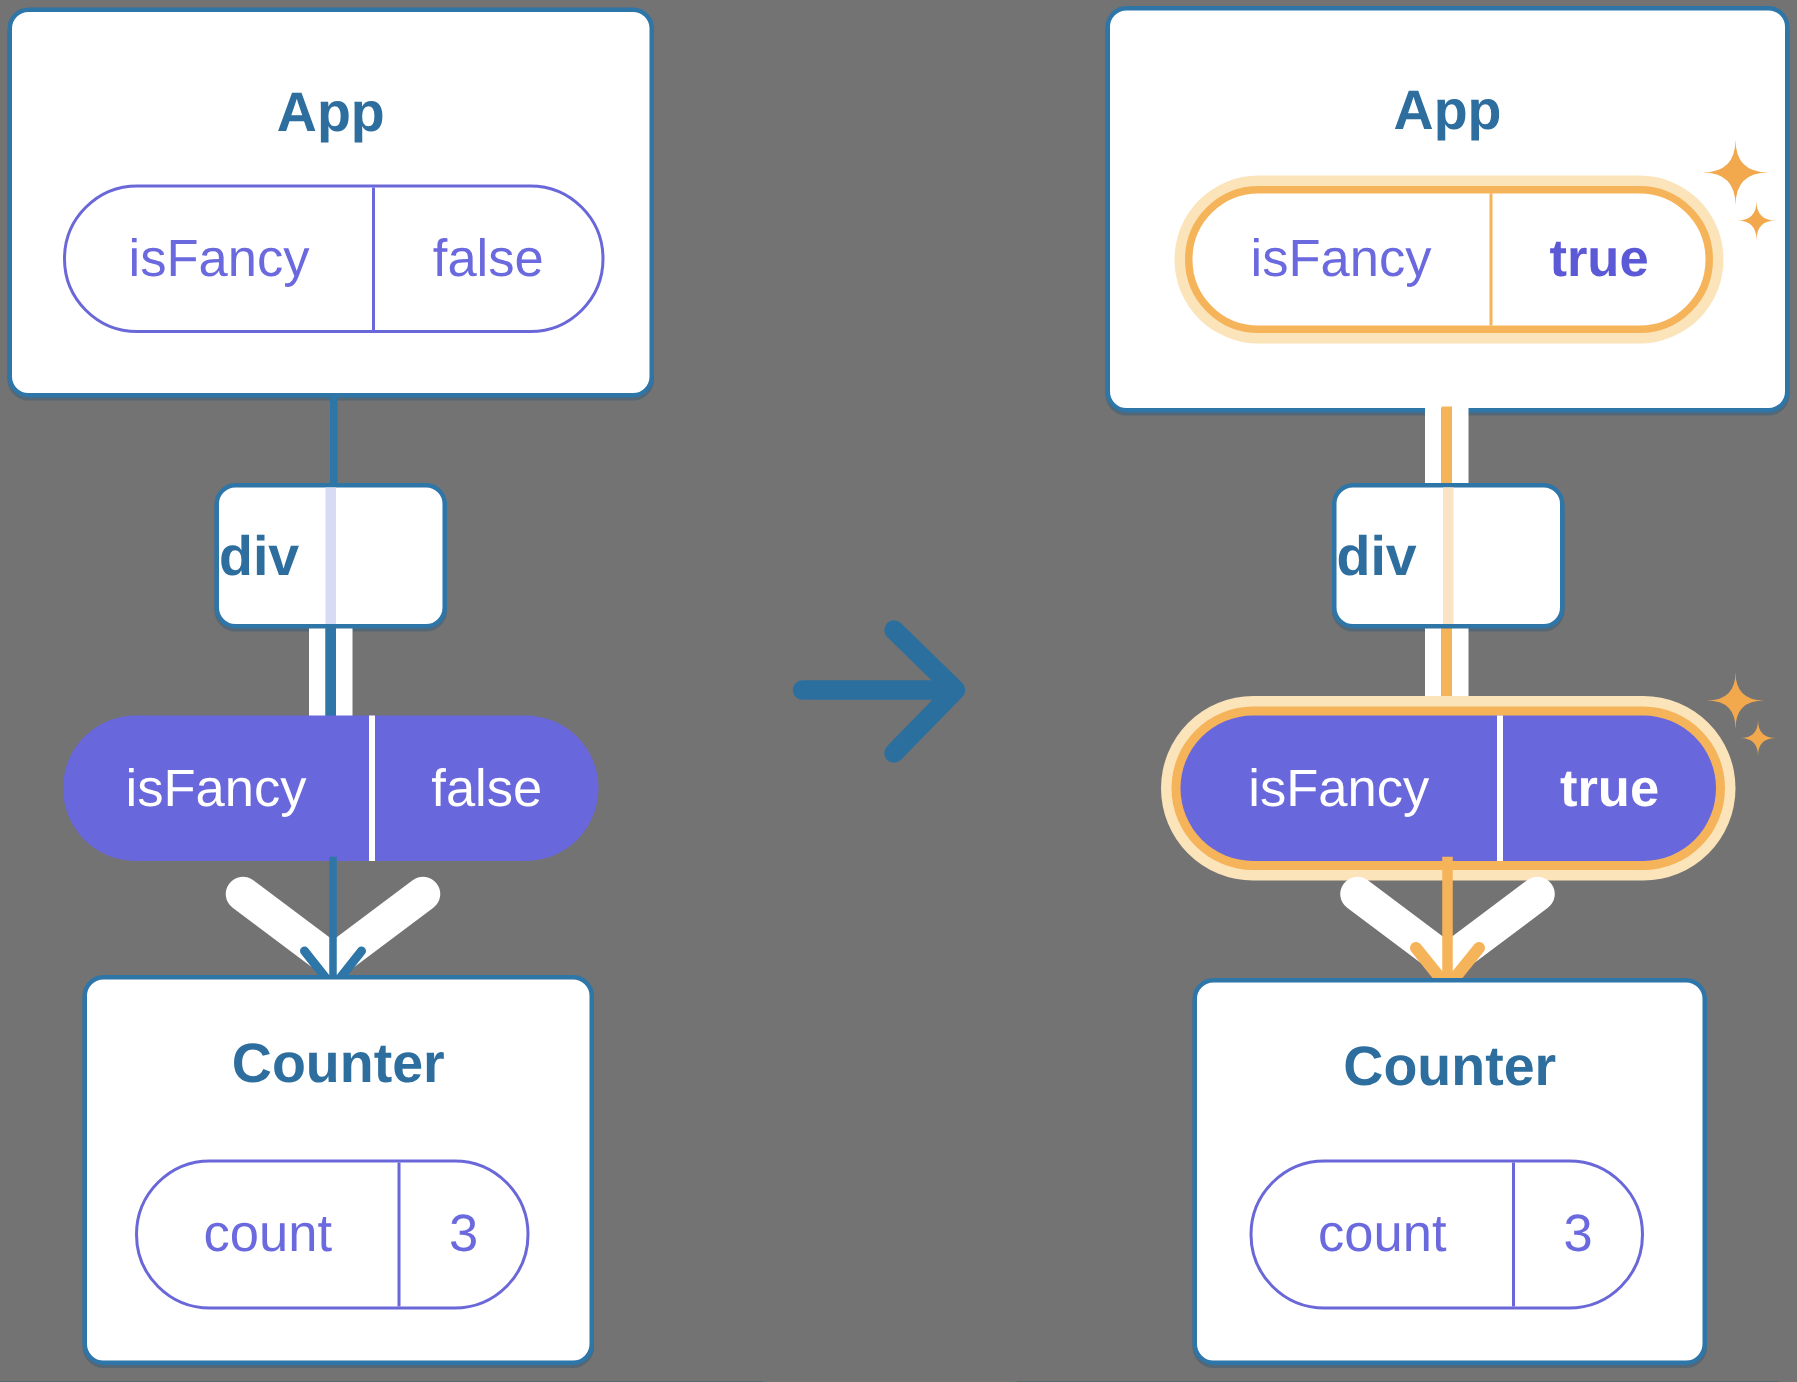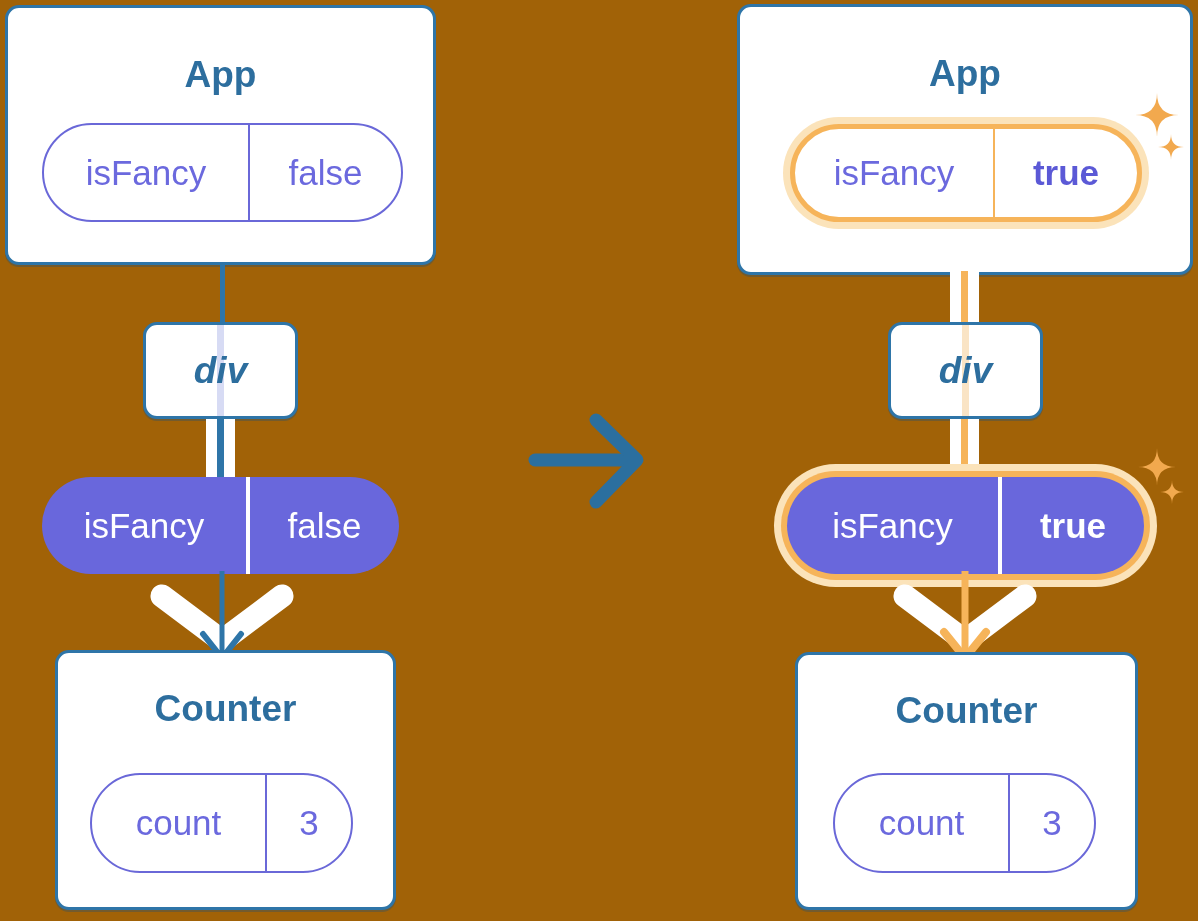--- a/index.html
+++ b/index.html
@@ -1,18 +1,18 @@
 <!DOCTYPE html>
 <html><head>
 <meta charset="utf-8">
 <style>
   html,body{margin:0;padding:0;background:#4D6673;}
   .stage{
     position:relative;width:1198px;height:921px;overflow:hidden;
-    background:#a16207;
+    background:#737373;
     font-family:"Liberation Sans",sans-serif;
     -webkit-font-smoothing:antialiased;
   }
   
   .card{
     position:absolute;background:#FFFFFF;
     border:3px solid #2E75A8;border-radius:14px;
     box-sizing:border-box;
     box-shadow:0 2px 0 rgba(30,80,120,.35);
   }
@@ -73,21 +73,21 @@
   .pipe{position:absolute;display:flex;}
   .pipe .w{width:11px;background:#FFFFFF;}
   .pipe .c{width:7px;}
   .pipe-blue .c{background:#2E75A8;}
   .pipe-orange .c{background:#F6B45A;}
   .pipe-dp-before{left:206px;top:419px;height:60px;}
   .pipe-ad-after{left:950px;top:271px;height:52px;}
   .pipe-dp-after{left:950px;top:419px;height:60px;}
   .edge-in-app{position:absolute;left:960px;top:220px;width:10px;height:53px;background:#F6B45A;}
 
-  .div-node{display:flex;align-items:center;justify-content:center;font-style:italic;}
+  .div-node{display:flex;align-items:center;justify-content:flex-start;}
   .div-before{left:143px;top:322px;width:155px;height:97px;}
   .div-after{left:888px;top:322px;width:155px;height:97px;}
   .thru-line{position:absolute;top:0;bottom:0;left:calc(50% - 3.5px);width:7px;}
   .thru-lavender{background:#D7DBF4;}
   .thru-orange{background:#FAE4C5;}
   .div-node .node-label{position:relative;font-size:37px;font-weight:600;color:#2D6E9E;}
 
   .arrow-down-svg{position:absolute;width:175px;height:95px;}
   .arrow-before{left:135px;top:571px;}
   .arrow-after{left:878px;top:571px;}

